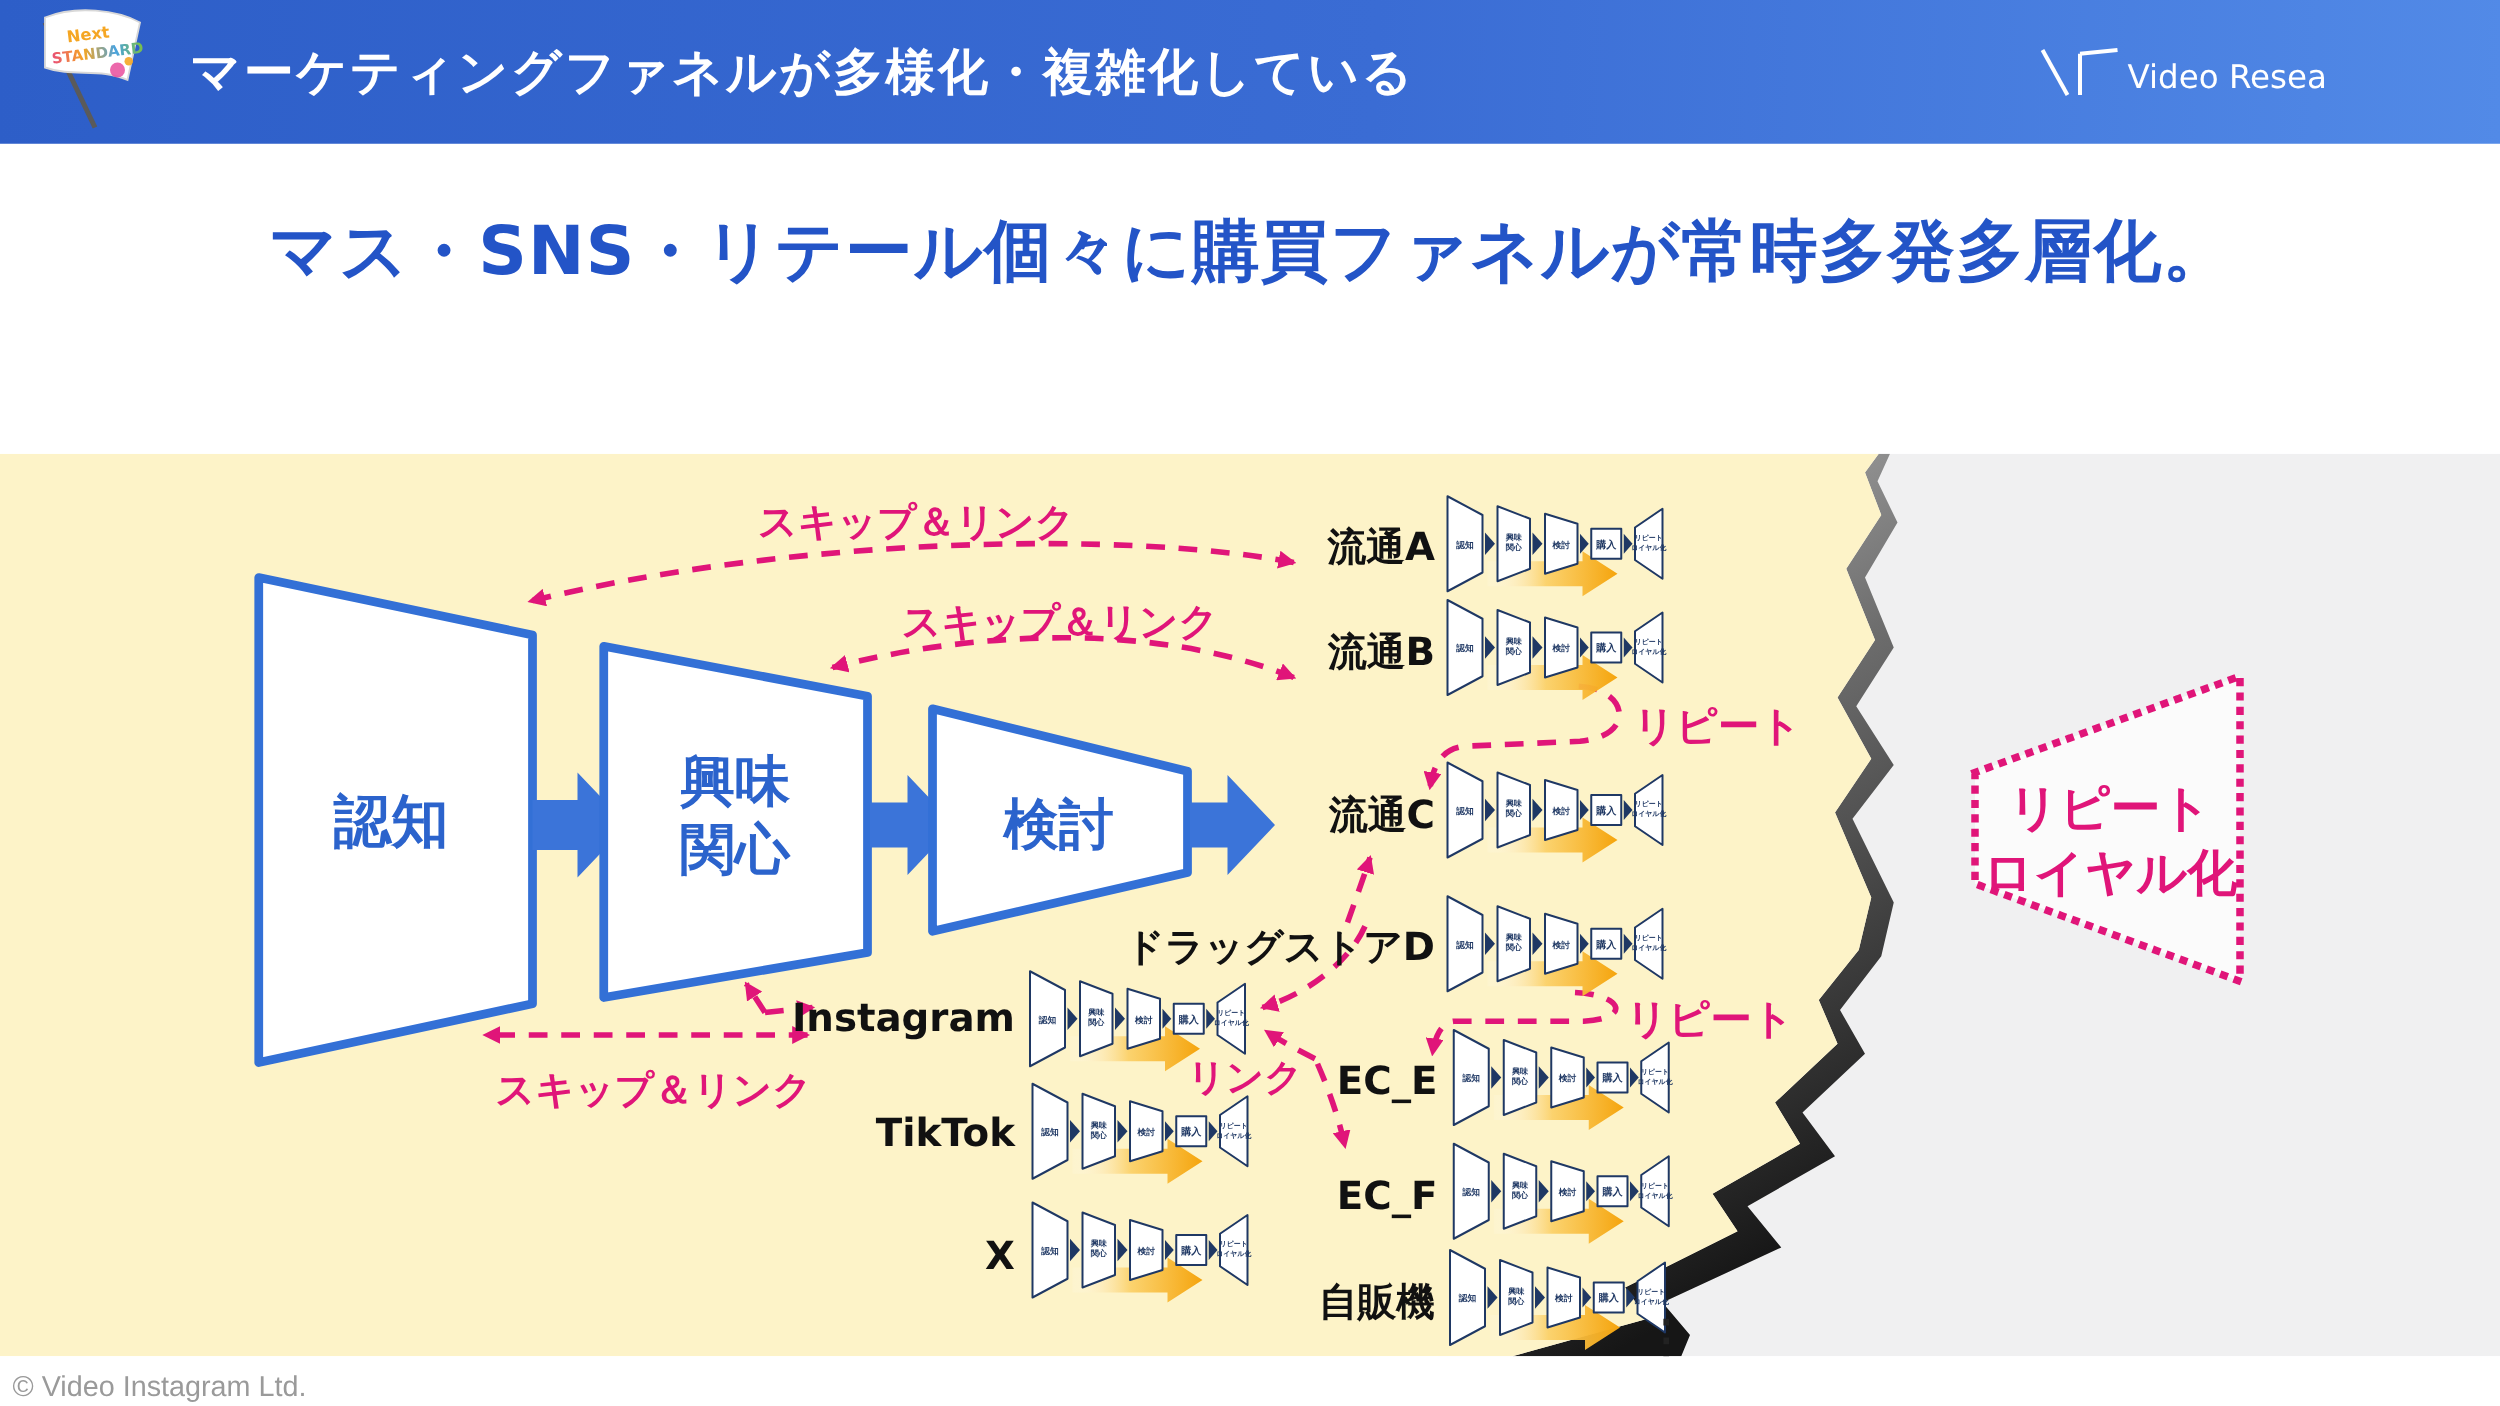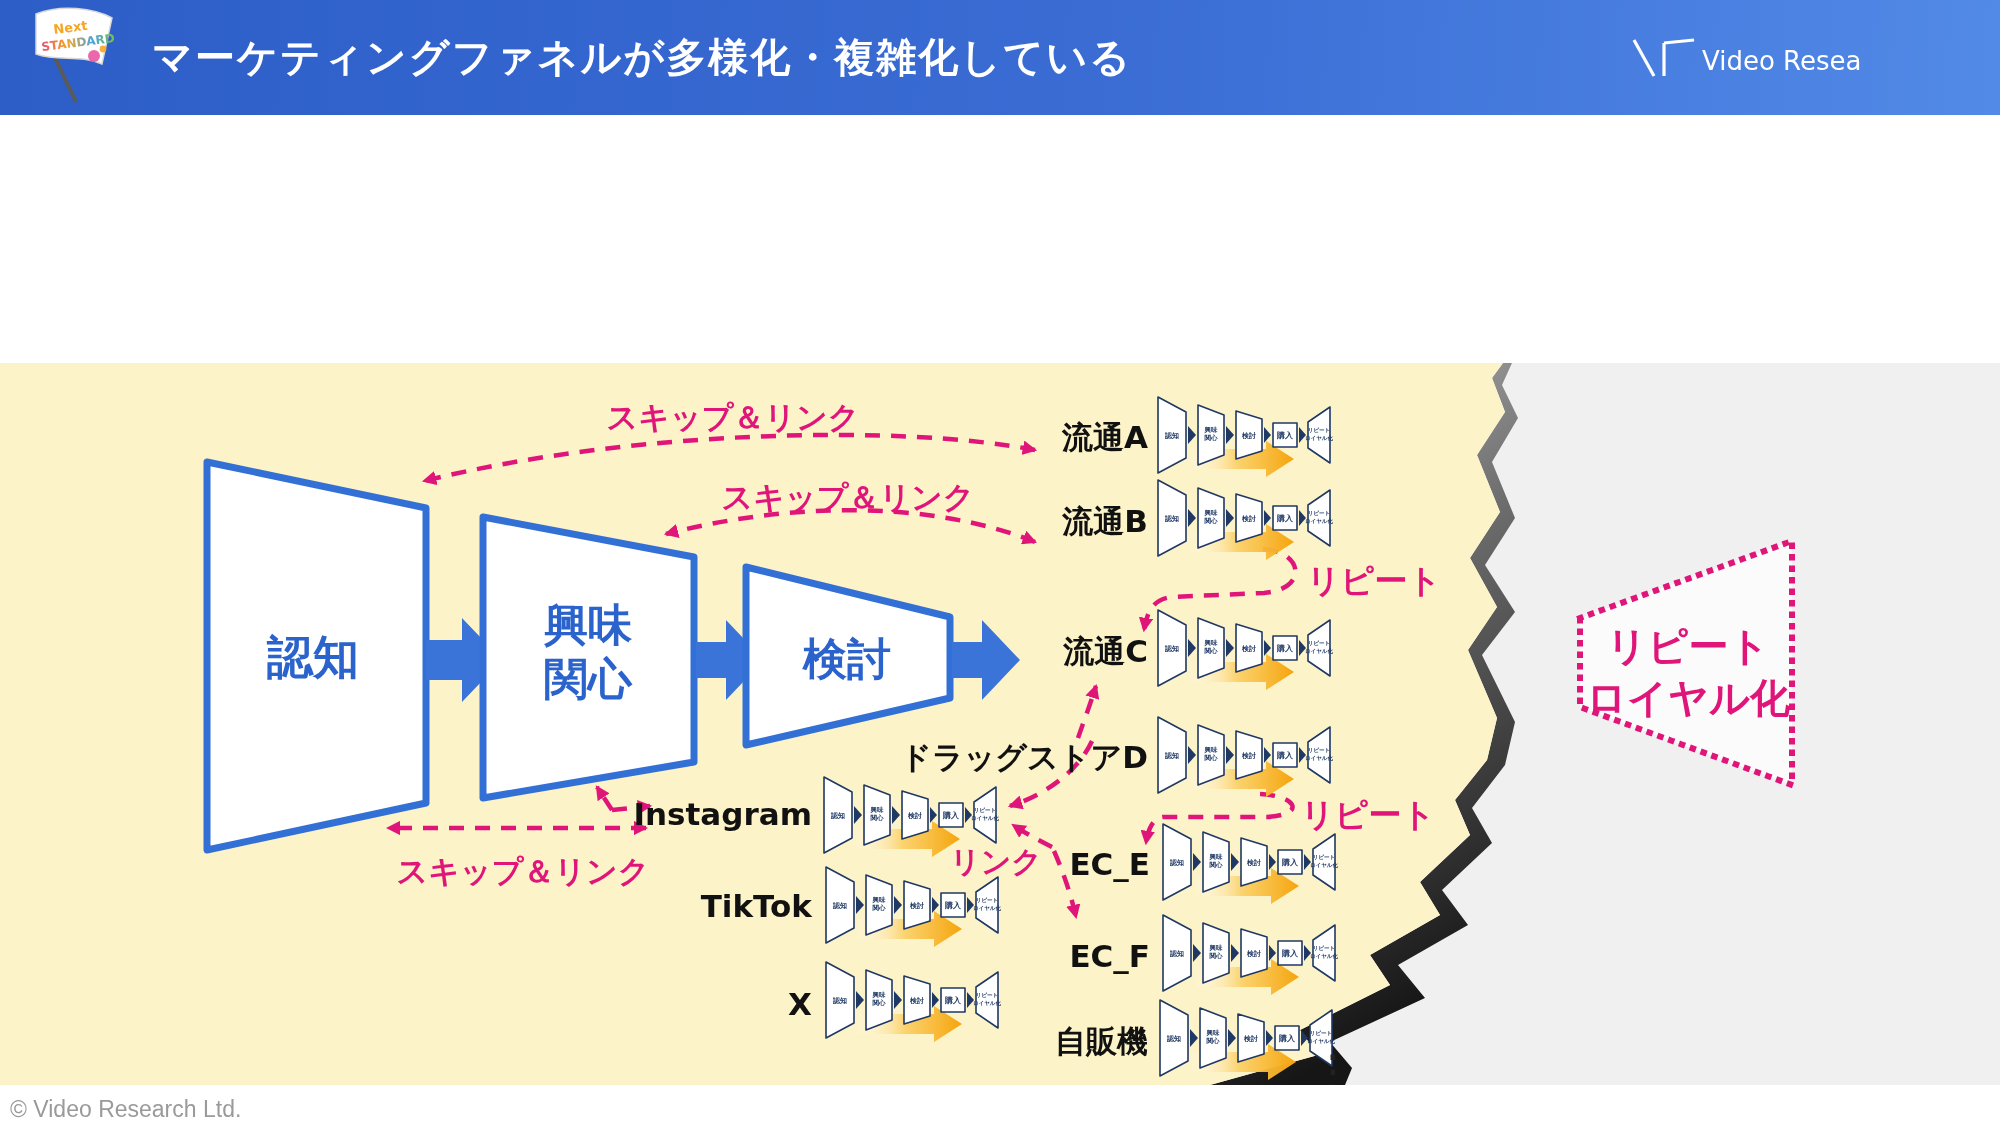--- a/index.html
+++ b/index.html
@@ -57,20 +57,21 @@
     <div class="header-title">マーケティングファネルが多様化・複雑化している</div>
     <svg class="vrlogo" width="240" height="60" viewBox="0 0 240 60">
       <line x1="14" y1="12" x2="34" y2="48" stroke="#ffffff" stroke-width="3.2"></line>
       <line x1="44" y1="48" x2="44" y2="15" stroke="#ffffff" stroke-width="3.2"></line>
       <line x1="44" y1="15" x2="74" y2="12" stroke="#ffffff" stroke-width="3.2"></line>
       <text x="82" y="42" font-size="26" fill="#ffffff">Video Research</text>
     </svg>
   </div>
 
   <div class="headline">
+    <div>マス・SNS・リテール個々に購買ファネルが常時多発多層化。</div>
   </div>
 
   <svg class="diagram" width="2000" height="722" viewBox="0 363 2000 722">
     <defs>
       <marker id="pa" viewBox="0 0 10 10" refX="8.5" refY="5" markerWidth="3.2" markerHeight="3.2" orient="auto-start-reverse">
         <path d="M0,0 L10,5 L0,10 z" fill="#e01579"></path>
       </marker>
       <linearGradient id="og" x1="0" y1="0" x2="1" y2="0">
         <stop offset="0" stop-color="#ffffff" stop-opacity="0.1"></stop>
         <stop offset="0.45" stop-color="#fbcf64" stop-opacity="0.9"></stop>
@@ -322,14 +323,14 @@
           <text x="91" y="3" font-size="7" fill="#1f3864" class="mt">検討</text>
           <text x="127" y="3" font-size="8" fill="#d00000" class="mt">購入</text>
           <text x="161" y="-3" font-size="5.5" fill="#a33333" class="mt">リピート</text>
           <text x="161" y="5" font-size="5.5" fill="#a33333" class="mt">ロイヤル化</text>
         </g>
       </g>
 
     <text x="1333" y="1086" font-size="44" fill="#222" text-anchor="middle">⋮</text>
   </svg>
 
-  <div class="copyright">© Video Research Ltd.</div>
+  <div class="copyright">© Video Instagram Ltd.</div>
 </div>
 
 </body></html>

